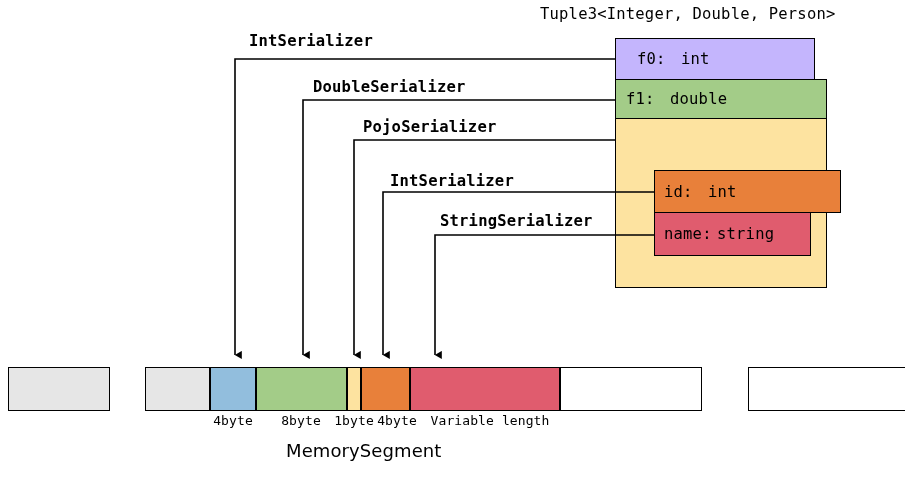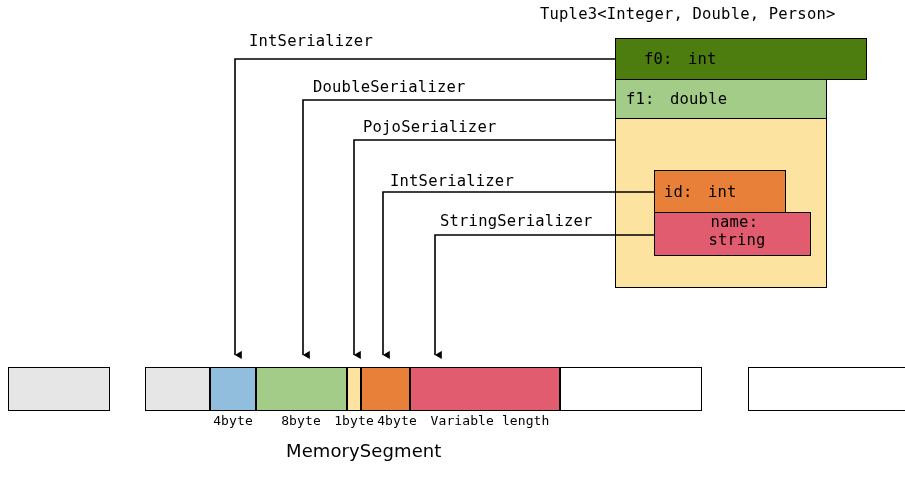--- a/index.html
+++ b/index.html
@@ -25,20 +25,21 @@
     color: #000000;
     white-space: nowrap;
   }
 
   
   .ser-label {
     position: absolute;
     font-size: 15.5px;
     letter-spacing: 0.2px;
     line-height: 18px;
+    font-weight: bold;
   }
 
   
   .tuple-title {
     position: absolute;
     font-size: 15.5px;
     letter-spacing: 0.2px;
   }
   .tuple-box {
     position: absolute;
@@ -105,37 +106,37 @@
   <div class="mono ser-label" style="left:313px; top:78px;">DoubleSerializer</div>
 
   <div class="mono ser-label" style="left:390px; top:172px;">IntSerializer</div>
 
   <div class="mono ser-label" style="left:440px; top:212px;">StringSerializer</div>
 
   <div class="mono tuple-title" style="left:540px; top:5px;">Tuple3&lt;Integer, Double, Person&gt;</div>
 
   <div class="tuple-box" style="left:615px; top:118px; width:212px; height:170px;"></div>
 
-  <div class="mono tuple-row" style="left:615px; top:38px; width:252px; height:42px; background:#4d7c0f; padding-left:28px;">
+  <div class="mono tuple-row" style="left:615px; top:38px; width:200px; height:42px; background:#c4b5fd; padding-left:21px;">
     <span class="k" style="width:44px;">f0:</span>
     <span class="v">int</span>
   </div>
 
   <div class="mono tuple-row" style="left:615px; top:79px; width:212px; height:40px; background:#a3cc88; padding-left:10px;">
     <span class="k" style="width:44px;">f1:</span>
     <span class="v">double</span>
   </div>
 
 
-  <div class="mono person-row" style="left:654px; top:170px; width:132px; height:43px; background:#e8803a; padding-left:9px;">
+  <div class="mono person-row" style="left:654px; top:170px; width:187px; height:43px; background:#e8803a; padding-left:9px;">
     <span class="k" style="width:44px;">id:</span>
     <span class="v">int</span>
   </div>
 
-  <div class="mono person-row" style="left:654px; top:212px; width:157px; height:44px; background:#e05c6e; padding-left:9px;flex-direction:column;">
+  <div class="mono person-row" style="left:654px; top:212px; width:157px; height:44px; background:#e05c6e; padding-left:9px;">
     <span class="k" style="width:53px;">name:</span>
     <span class="v">string</span>
   </div>
 
   <div class="seg" style="left:8px; top:367px; width:102px; height:44px; background:#e6e6e6;"></div>
 
   <div class="seg" style="left:145px; top:367px; width:65px; height:44px; background:#e6e6e6;"></div>
 
   <div class="seg" style="left:210px; top:367px; width:46px; height:44px; background:#92bedd;"></div>
 

